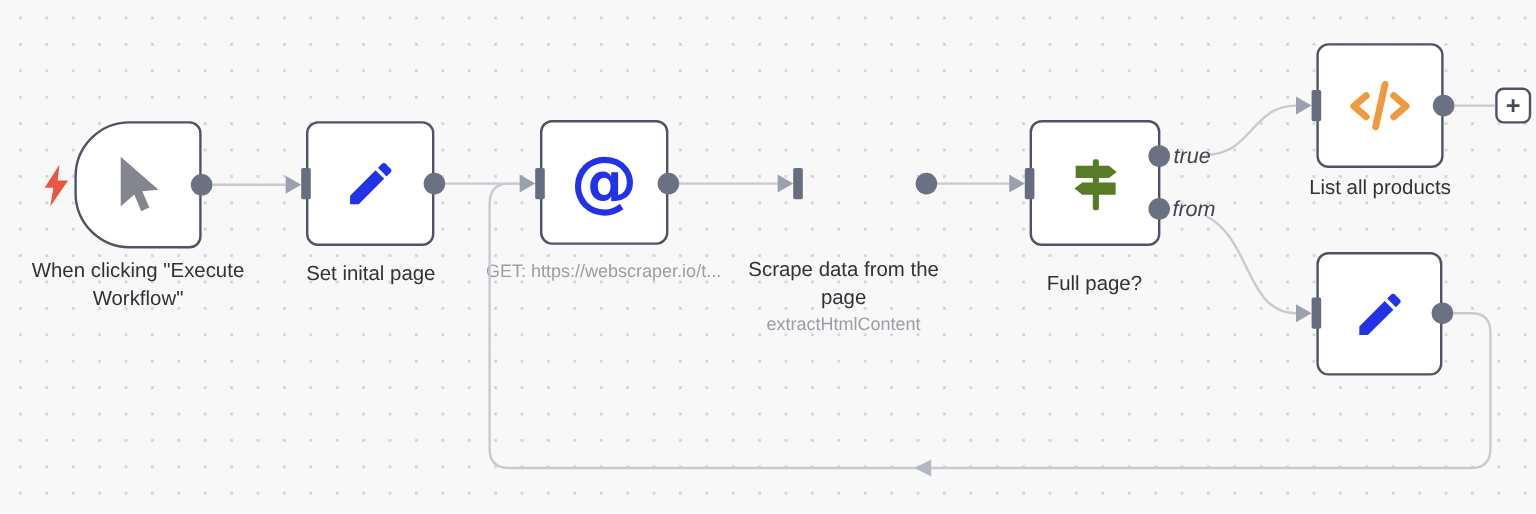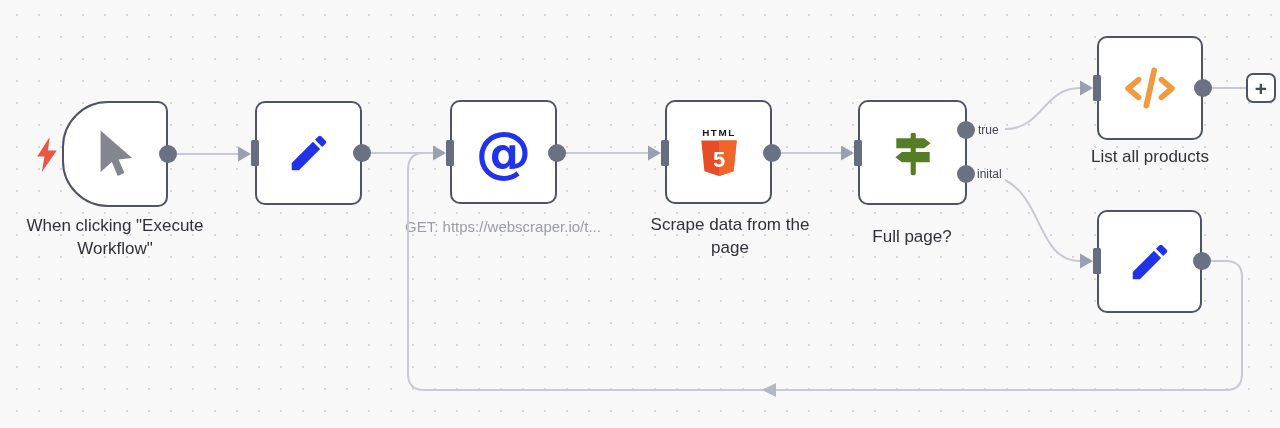--- a/index.html
+++ b/index.html
@@ -31,22 +31,23 @@
   }
   .node-subtitle{
     color:#9a9da4;
     font-size:15px;line-height:18px;
     text-align:center;
     margin-top:3px;
   }
   .port-label{
     position:absolute;
     color:#41454e;
-    font-size:12px;line-height:18px;
+    font-size:18px;line-height:18px;
     z-index:4;
+    font-style:italic;
   }
   .wires{position:absolute;left:0;top:0;z-index:3;pointer-events:none;}
   .plus-btn{
     position:absolute;left:1246px;top:73px;
     width:30px;height:30px;box-sizing:border-box;
     background:#fff;border:2px solid #4e5463;border-radius:7px;
     display:flex;align-items:center;justify-content:center;
     color:#434a59;font-size:21px;font-weight:bold;line-height:1;
     z-index:2;cursor:pointer;
   }
@@ -107,52 +108,46 @@
       <polygon points="4,1 4,47 16.5,36 23,51.5 30.5,48 24,33 39,31.5" fill="#83868e"></polygon>
     </svg>
   </div>
   <div class="node-label" style="left:0px;top:214px;width:230px;">When clicking "Execute Workflow"</div>
 
   <div class="node" style="left:255px;top:101px;width:107px;height:104px;">
     <svg width="46" height="46" viewBox="0 0 24 24">
       <path fill="#2132e8" d="M3 17.25V21h3.75L17.81 9.94l-3.75-3.75L3 17.25zM20.71 7.04c.39-.39.39-1.02 0-1.41l-2.34-2.34c-.39-.39-1.02-.39-1.41 0l-1.83 1.83 3.75 3.75 1.83-1.83z"></path>
     </svg>
   </div>
+  <div class="node-label" style="left:234px;top:216px;width:150px;">Set inital page</div>
 
   <div class="node" style="left:450px;top:100px;width:107px;height:104px;">
     <span class="at-glyph">@</span>
   </div>
   <div class="node-label" style="left:383px;top:215px;width:240px;">
     <div class="node-subtitle">GET: https://webscraper.io/t...</div>
   </div>
 
-  <div class="node" style="left:665px;top:100px;width:107px;height:104px;">
-    <svg width="42" height="50" viewBox="0 0 40 48">
-      <text x="20" y="9" font-size="9.5" font-weight="bold" fill="#16181d" text-anchor="middle" letter-spacing="1.5" font-family="Liberation Sans,sans-serif">HTML</text>
-      <polygon points="3,13 37,13 34,42.5 20,47 6,42.5" fill="#e44d26"></polygon>
-      <polygon points="20,13 37,13 34,42.5 20,47" fill="#f16529"></polygon>
-      <text x="20" y="38" font-size="21" font-weight="bold" fill="#ffffff" text-anchor="middle" font-family="Liberation Sans,sans-serif">5</text>
-    </svg>
-  </div>
-  <div class="node-label" style="left:640px;top:213px;width:180px;">
+  <div class="node-label" style="left:613px;top:213px;width:180px;">
     <div>Scrape data from the page</div>
+    <div class="node-subtitle">extractHtmlContent</div>
   </div>
 
   <div class="node" style="left:858px;top:100px;width:109px;height:105px;">
     <svg width="50" height="50" viewBox="0 0 54 54">
       <g fill="#567d26">
         <rect x="24.5" y="5" width="5.5" height="46" rx="2"></rect>
         <polygon points="9,11 39,11 46,16.5 39,22 9,22"></polygon>
         <polygon points="45,26 15,26 8,31.5 15,37 45,37"></polygon>
       </g>
     </svg>
   </div>
   <div class="node-label" style="left:842px;top:225px;width:140px;">Full page?</div>
   <div class="port-label" style="left:978px;top:121px;">true</div>
-  <div class="port-label" style="left:977px;top:165px;">inital</div>
+  <div class="port-label" style="left:977px;top:165px;">from</div>
 
   <div class="node" style="left:1097px;top:36px;width:106px;height:104px;">
     <svg width="54" height="44" viewBox="0 0 52 40">
       <g stroke="#f0993f" stroke-width="5.5" fill="none" stroke-linecap="round" stroke-linejoin="round">
         <polyline points="15,12 5,20.5 15,29"></polyline>
         <polyline points="37,12 47,20.5 37,29"></polyline>
         <line x1="30" y1="3" x2="22.5" y2="37"></line>
       </g>
     </svg>
   </div>

